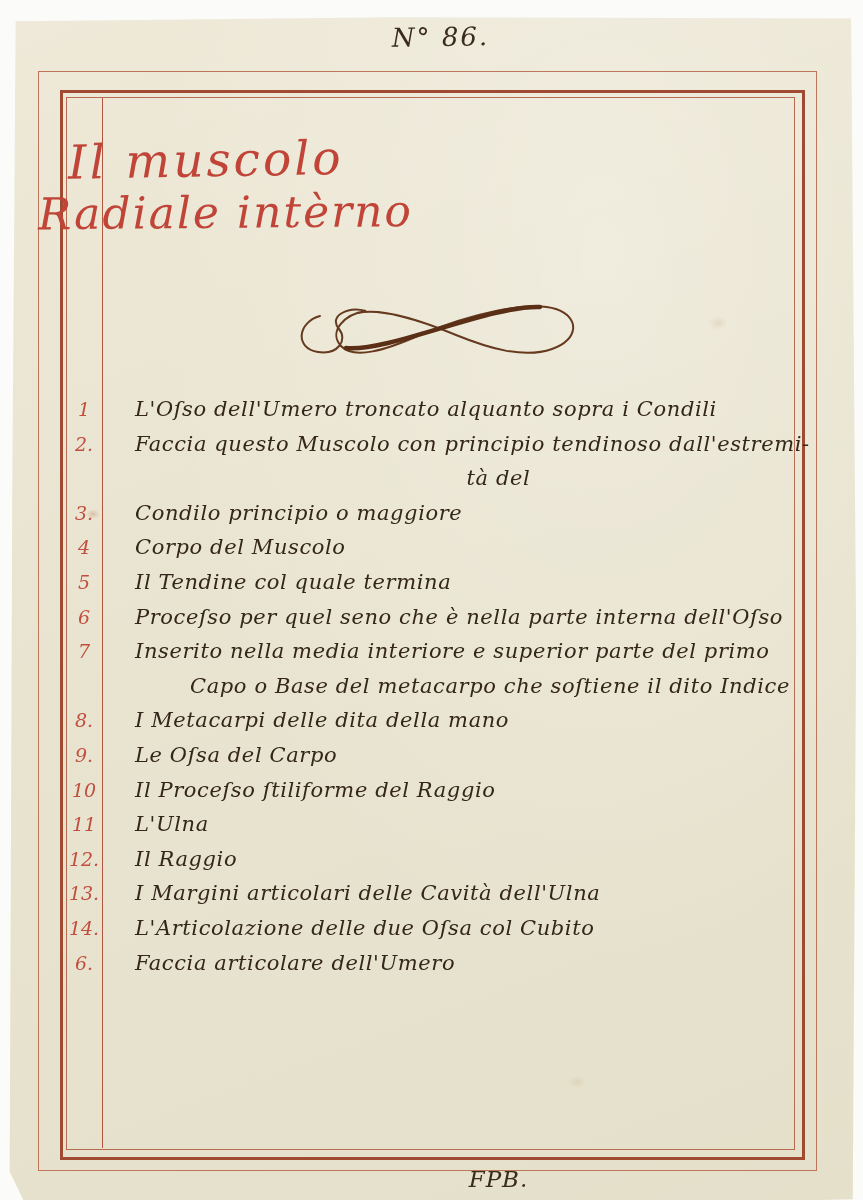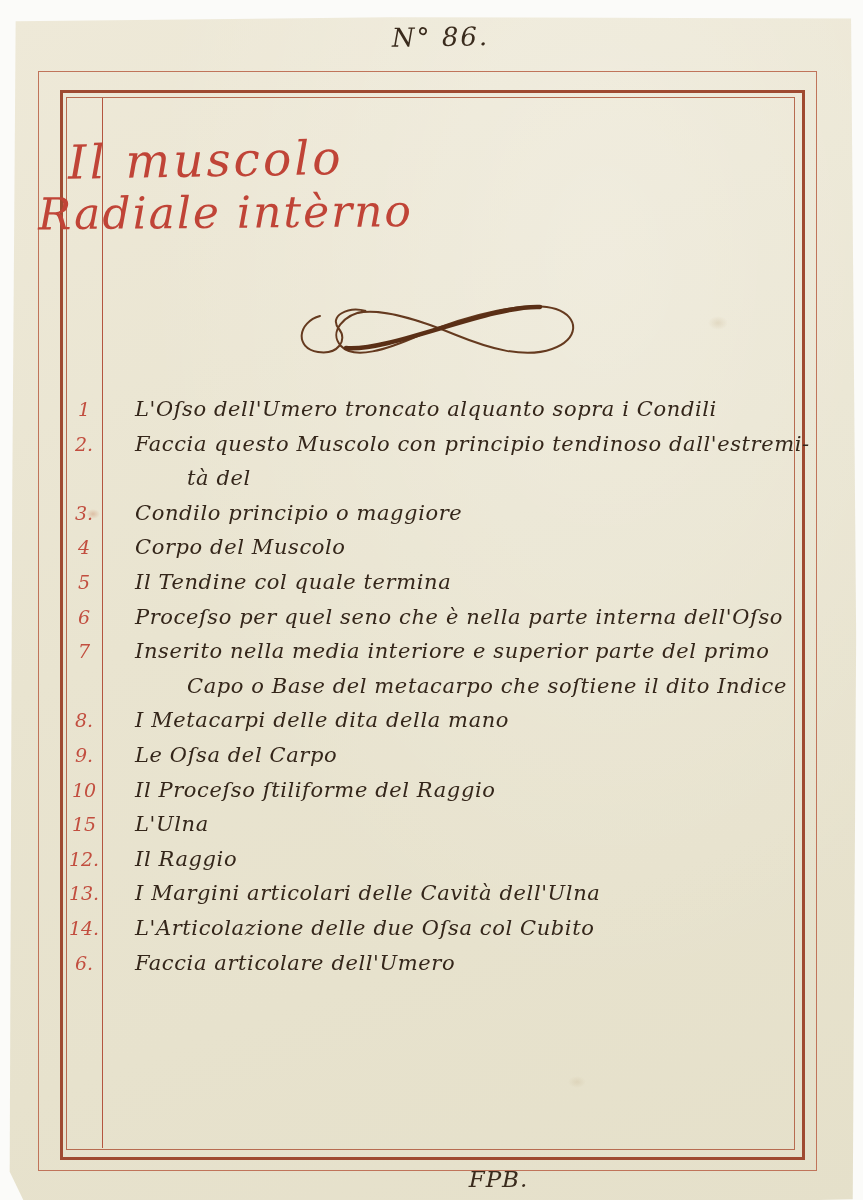--- a/index.html
+++ b/index.html
@@ -53,21 +53,21 @@
   .entry{display:flex;align-items:flex-start;}
   .entry .num{
     width:36px;flex:0 0 36px;text-align:center;
     color:#c24e3f;font-style:italic;font-size:19px;line-height:34.6px;
   }
   .entry .lines{margin-left:33px;flex:1;}
   .hand-line{
     font-style:italic;font-size:21px;line-height:34.6px;
     color:#34261a;letter-spacing:.6px;white-space:nowrap;
   }
-  .hand-line.cont{margin-left:52px;}
+  .hand-line.cont{margin-left:52px;text-align:center;}
 </style>
 </head>
 <body>
 
 <div class="paper">
 
   <div class="header-number">N° 86.</div>
 
   <div class="frame-outer"></div>
   <div class="frame-thick"></div>
@@ -160,21 +160,21 @@
   </div>
 
   <div class="entry">
     <div class="num">10</div>
     <div class="lines">
           <div class="hand-line">Il Proceſso ſtiliforme del Raggio</div>
         </div>
   </div>
 
   <div class="entry">
-    <div class="num">15</div>
+    <div class="num">11</div>
     <div class="lines">
           <div class="hand-line">L'Ulna</div>
         </div>
   </div>
 
   <div class="entry">
     <div class="num">12.</div>
     <div class="lines">
           <div class="hand-line">Il Raggio</div>
         </div>

